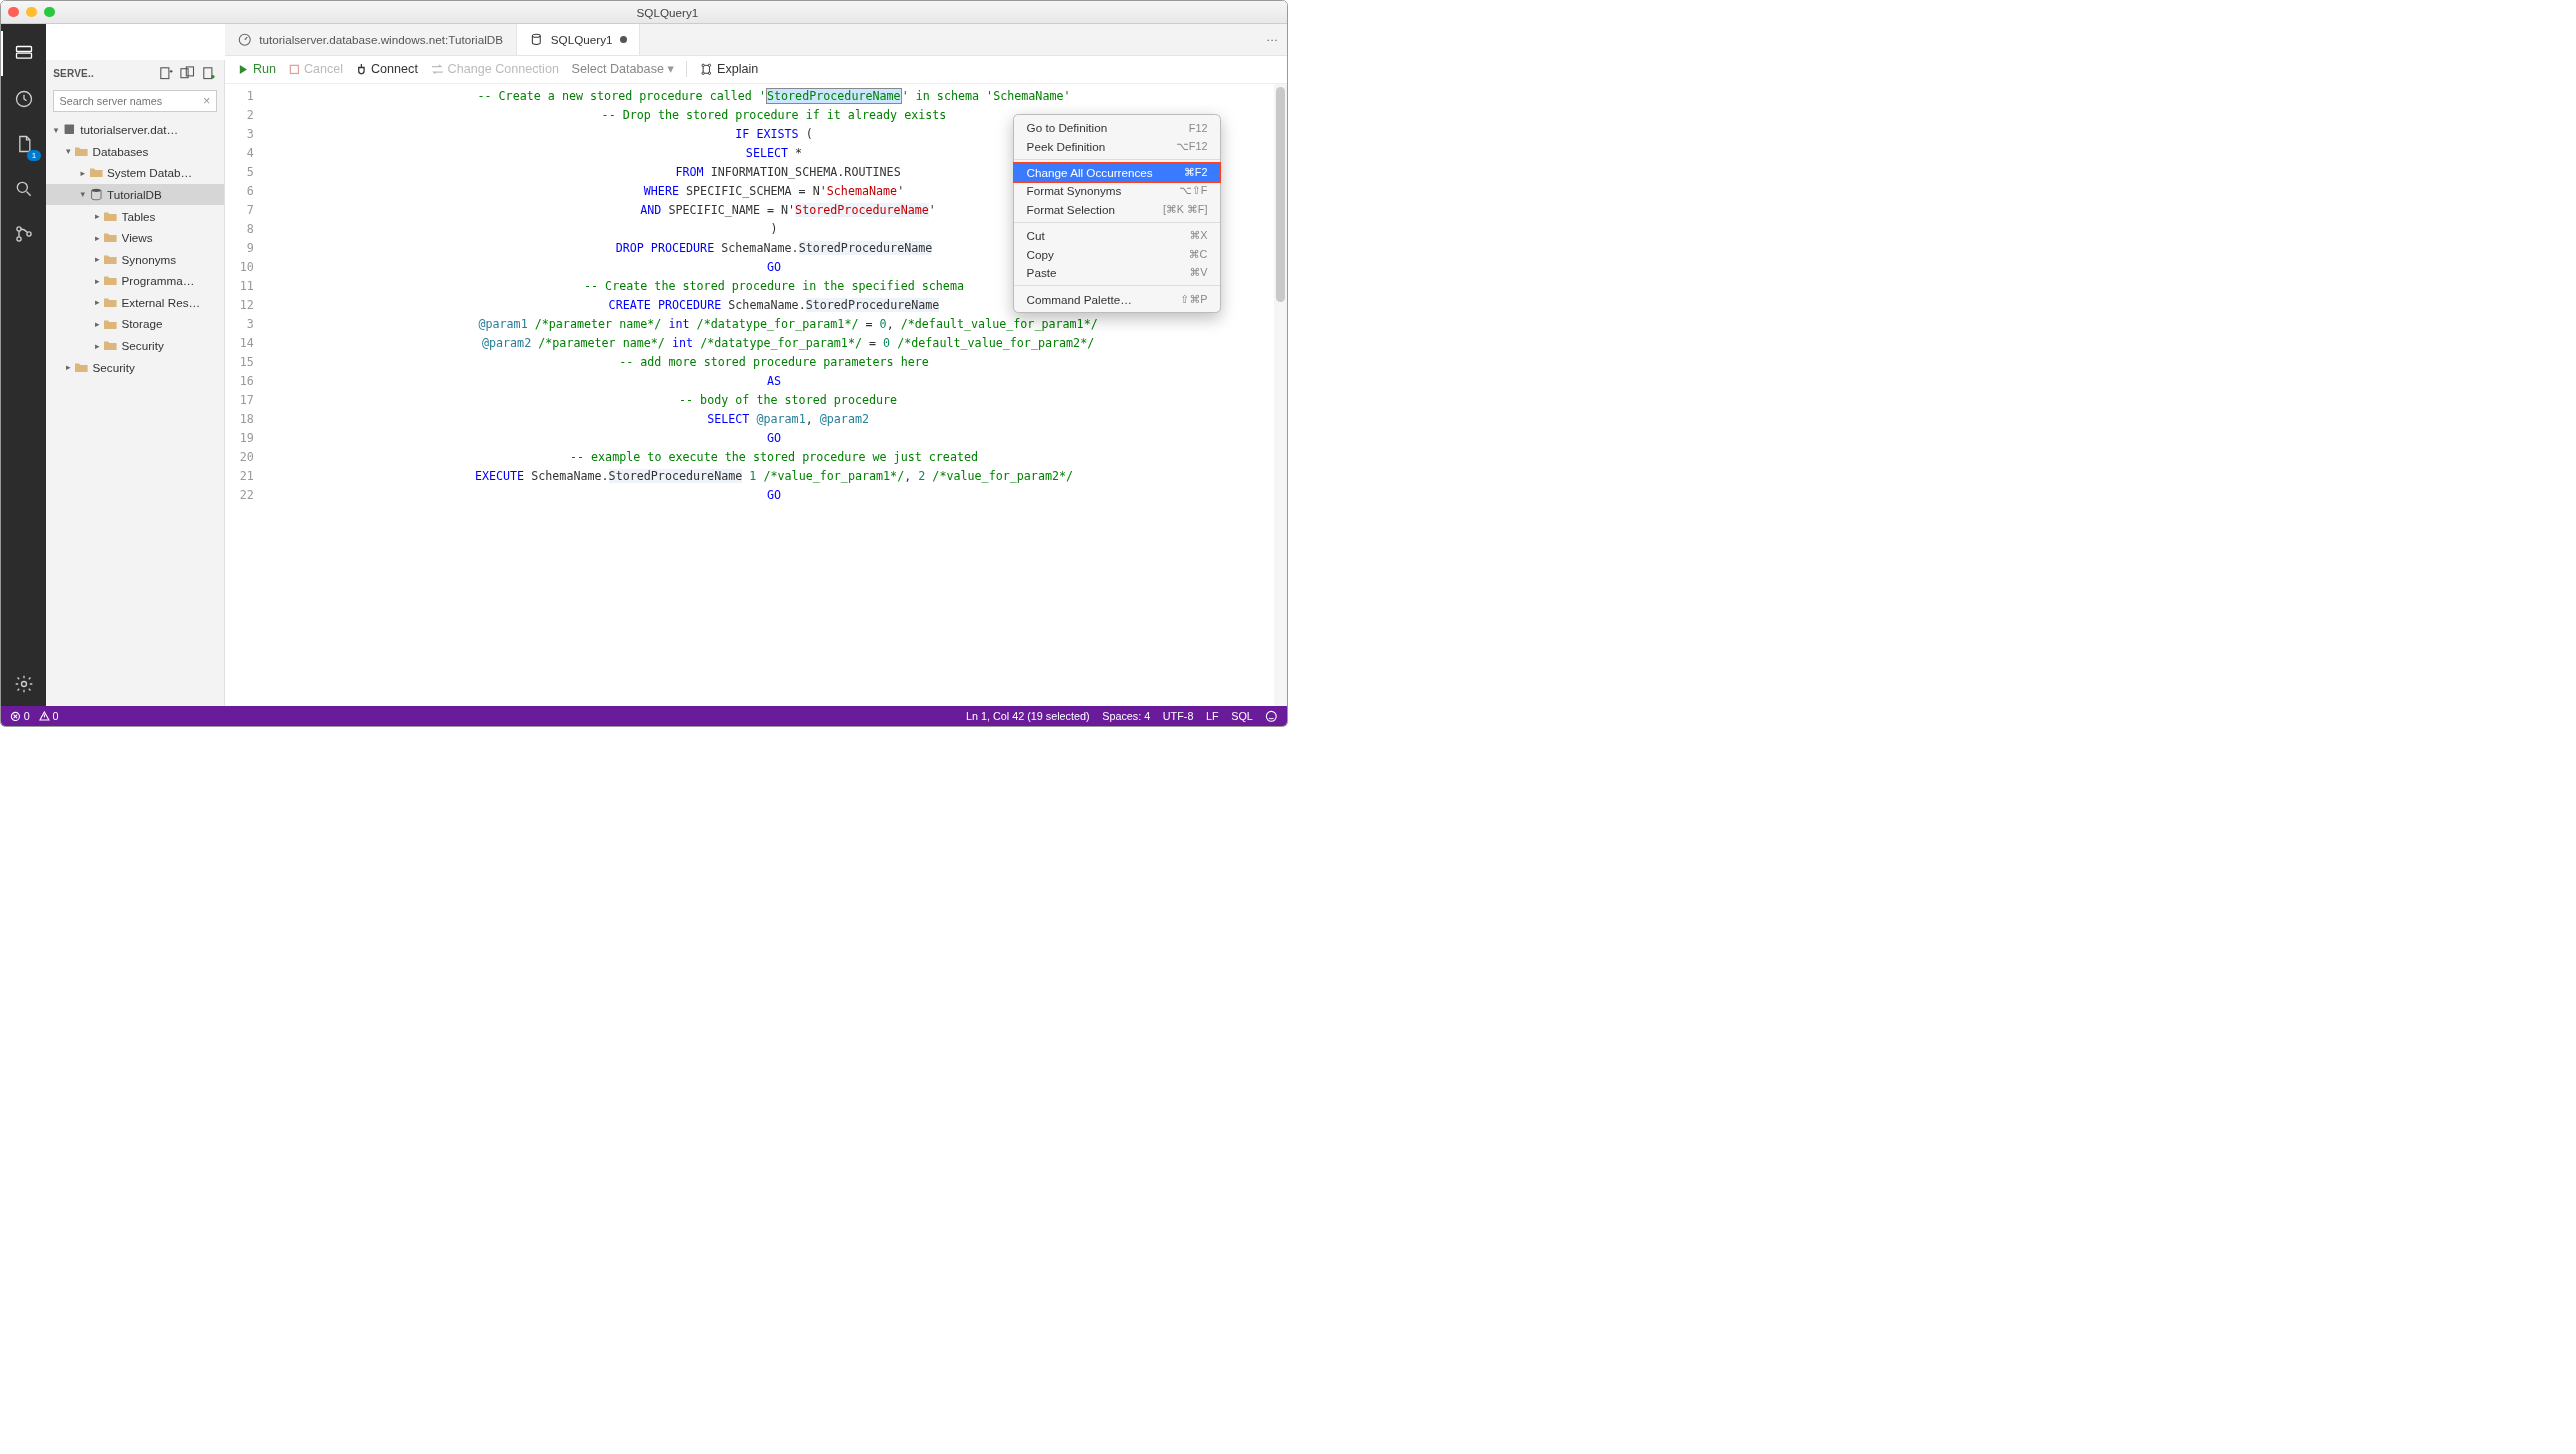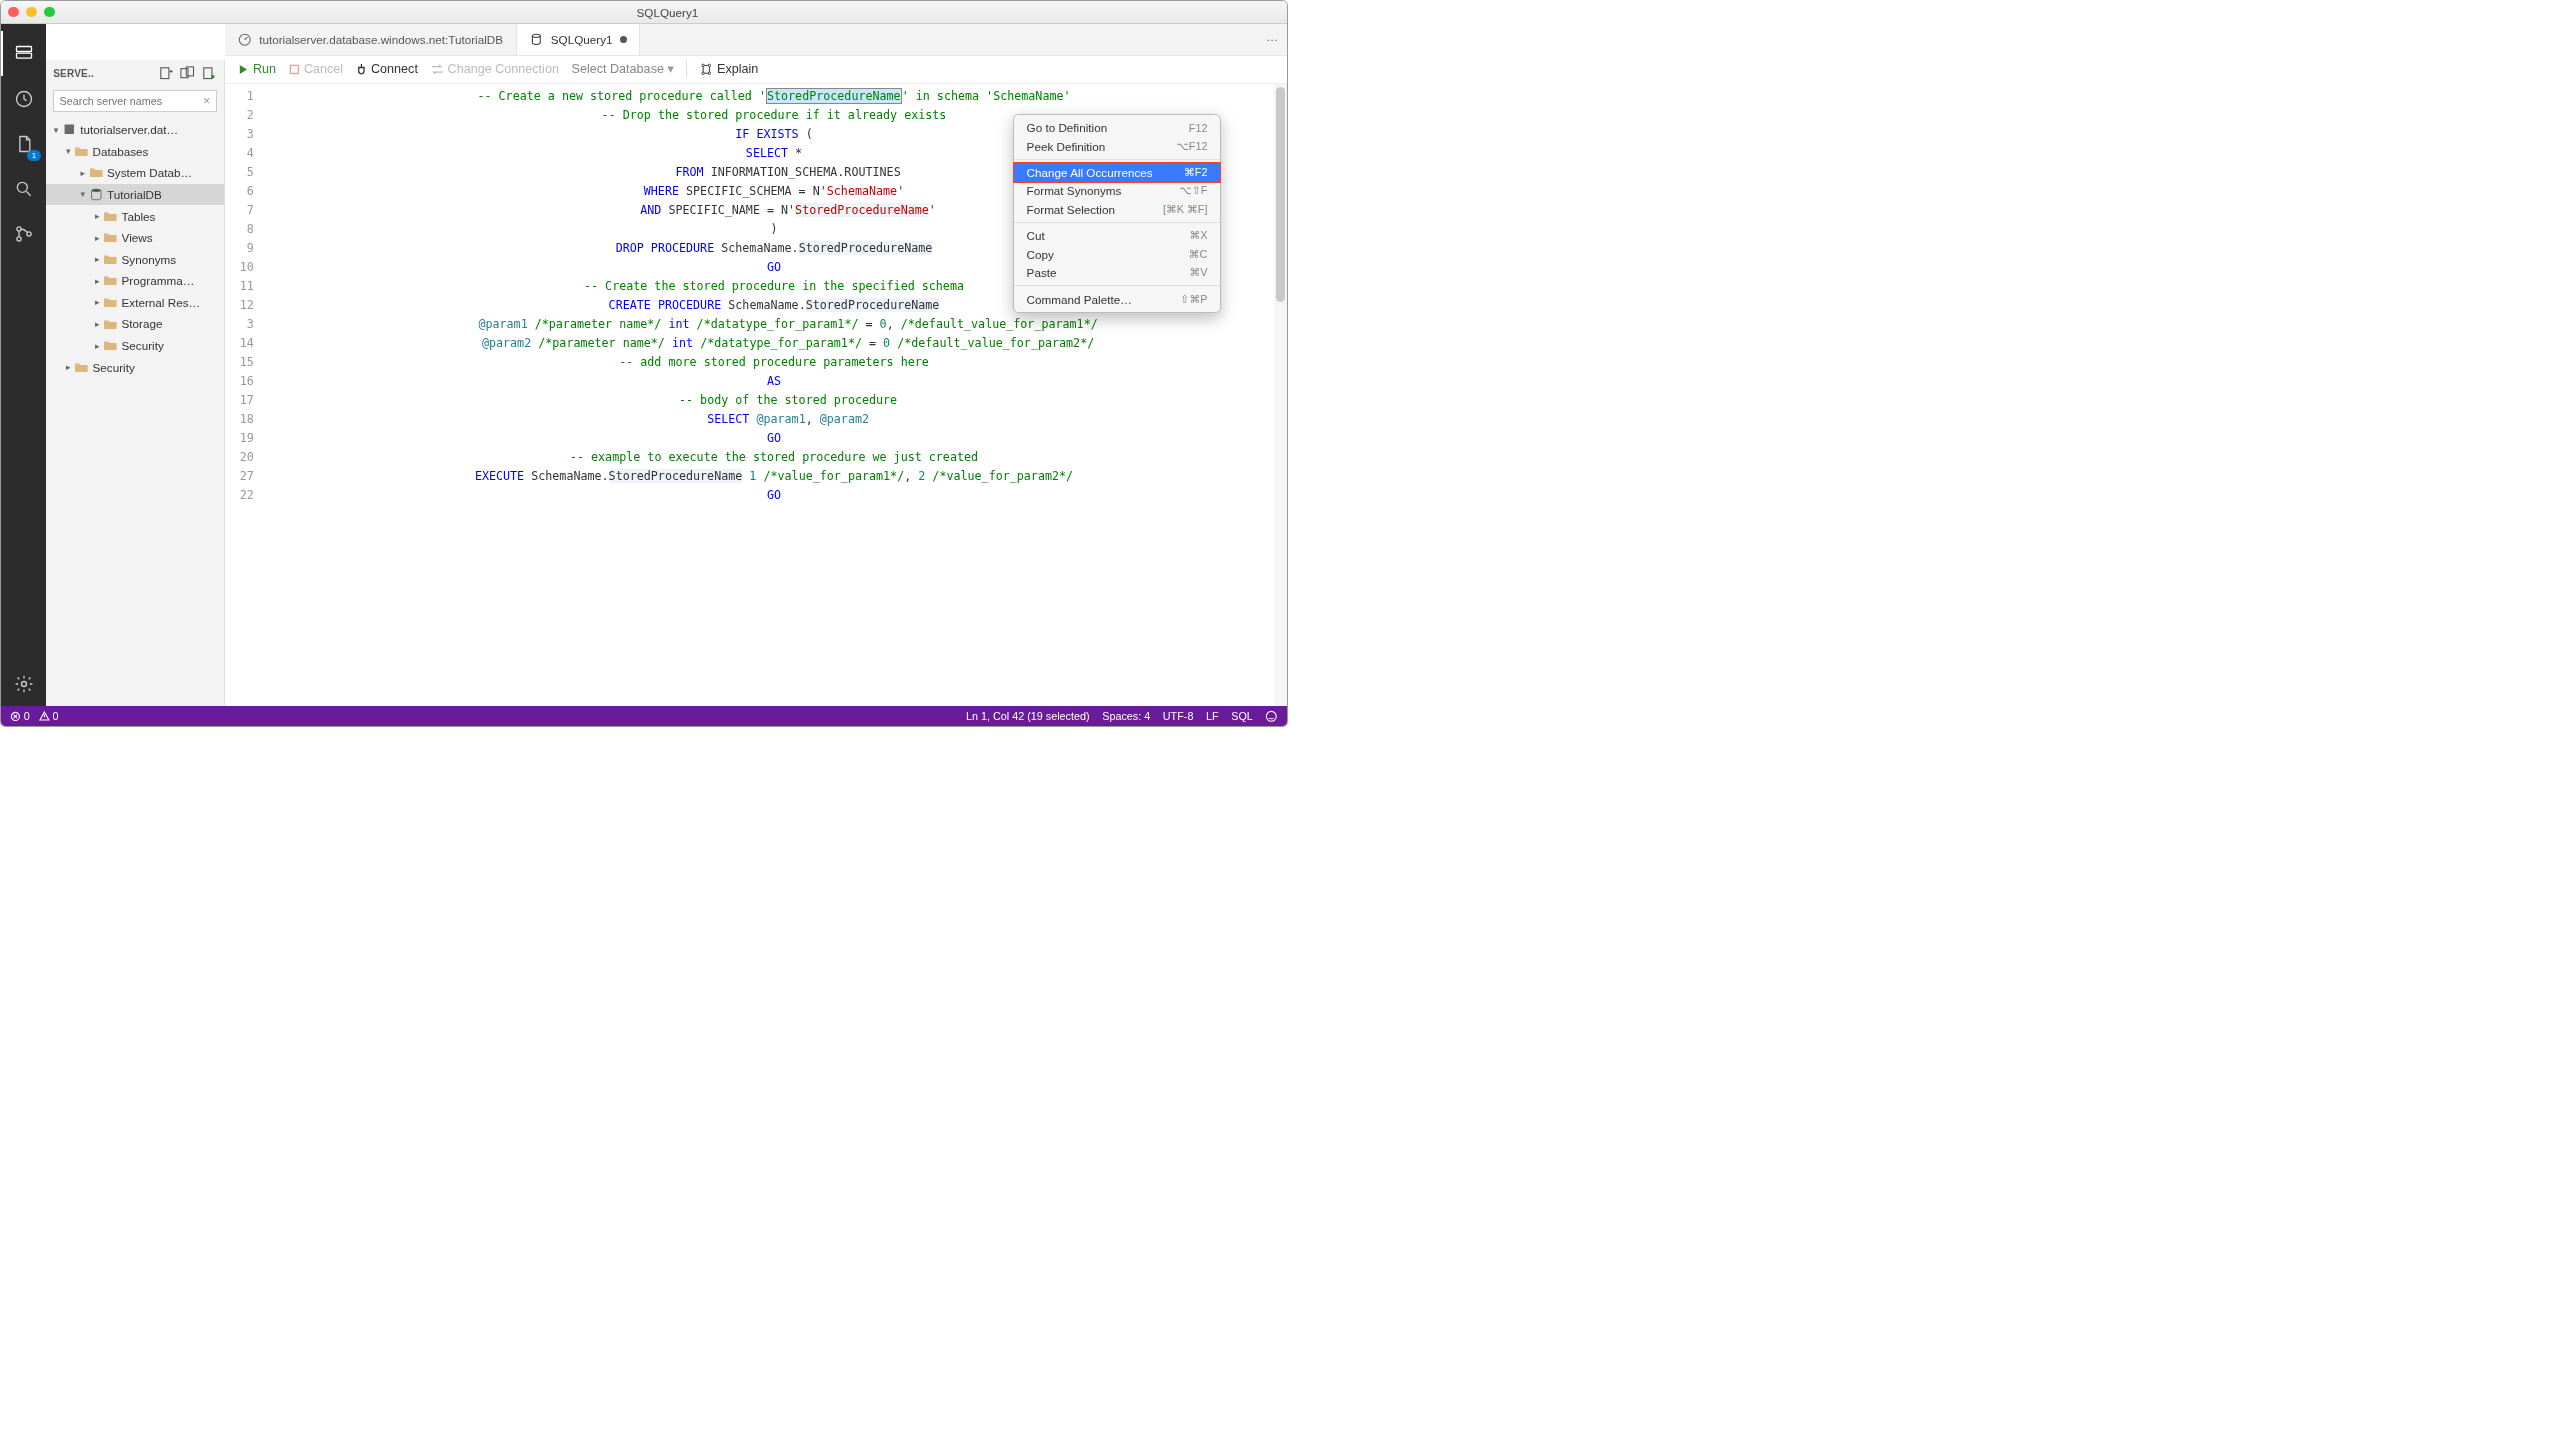--- a/index.html
+++ b/index.html
@@ -533,21 +533,21 @@
             <div>11</div>
             <div>12</div>
             <div>3</div>
             <div>14</div>
             <div>15</div>
             <div>16</div>
             <div>17</div>
             <div>18</div>
             <div>19</div>
             <div>20</div>
-            <div>27</div>
+            <div>21</div>
             <div>22</div>
           </div>
         <div class="code" id="code"><div><span class="c-comment">-- Create a new stored procedure called '<span class="c-hl c-box">StoredProcedureName</span>' in schema 'SchemaName'</span></div><div><span class="c-comment">-- Drop the stored procedure if it already exists</span></div><div><span class="c-kw">IF</span> <span class="c-kw">EXISTS</span> (</div><div><span class="c-kw">SELECT</span> *</div><div>    <span class="c-kw">FROM</span> INFORMATION_SCHEMA.ROUTINES</div><div><span class="c-kw">WHERE</span> SPECIFIC_SCHEMA = N'<span class="c-str">SchemaName</span>'</div><div>    <span class="c-kw">AND</span> SPECIFIC_NAME = N'<span class="c-str"><span class="c-dim">StoredProcedureName</span></span>'</div><div>)</div><div><span class="c-kw">DROP</span> <span class="c-kw">PROCEDURE</span> SchemaName.<span class="c-dim">StoredProcedureName</span></div><div><span class="c-kw">GO</span></div><div><span class="c-comment">-- Create the stored procedure in the specified schema</span></div><div><span class="c-kw">CREATE</span> <span class="c-kw">PROCEDURE</span> SchemaName.<span class="c-dim">StoredProcedureName</span></div><div>    <span class="c-param">@param1</span> <span class="c-comment">/*parameter name*/</span> <span class="c-kw">int</span> <span class="c-comment">/*datatype_for_param1*/</span> = <span class="c-num">0</span>, <span class="c-comment">/*default_value_for_param1*/</span></div><div>    <span class="c-param">@param2</span> <span class="c-comment">/*parameter name*/</span> <span class="c-kw">int</span> <span class="c-comment">/*datatype_for_param1*/</span> = <span class="c-num">0</span> <span class="c-comment">/*default_value_for_param2*/</span></div><div><span class="c-comment">-- add more stored procedure parameters here</span></div><div><span class="c-kw">AS</span></div><div>    <span class="c-comment">-- body of the stored procedure</span></div><div>    <span class="c-kw">SELECT</span> <span class="c-param">@param1</span>, <span class="c-param">@param2</span></div><div><span class="c-kw">GO</span></div><div><span class="c-comment">-- example to execute the stored procedure we just created</span></div><div><span class="c-kw">EXECUTE</span> SchemaName.<span class="c-dim">StoredProcedureName</span> <span class="c-num">1</span> <span class="c-comment">/*value_for_param1*/</span>, <span class="c-num">2</span> <span class="c-comment">/*value_for_param2*/</span></div><div><span class="c-kw">GO</span></div></div>
         <div class="mini-scroll">
             <div class="mini-thumb"></div>
           </div>
       </div>
 
       <div class="context-menu">
         <div class="cm-item">

